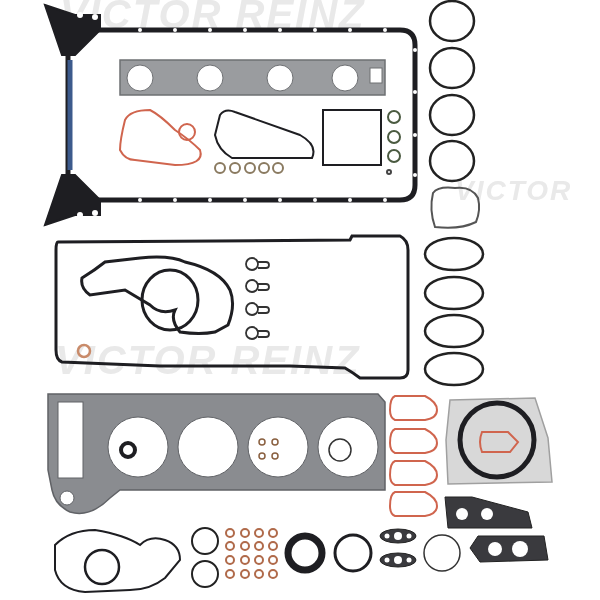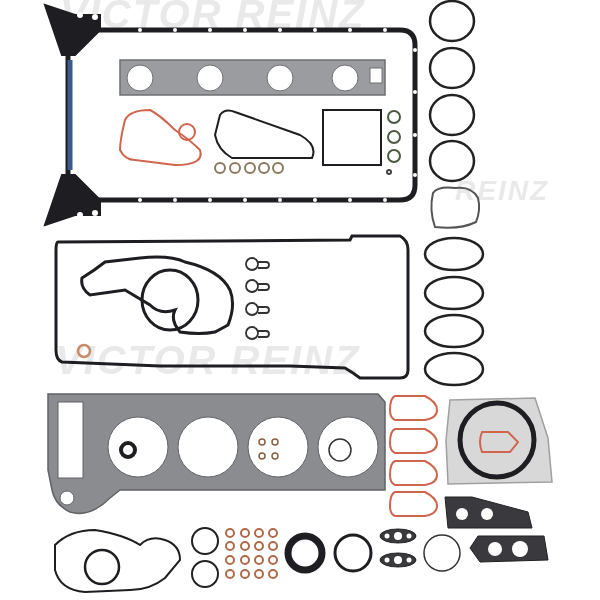--- a/index.html
+++ b/index.html
@@ -10,21 +10,21 @@
   #wm2{left:55px;top:338px;font-size:40px;}
   #wm3{left:455px;top:175px;font-size:28px;}
   svg{position:absolute;left:0;top:0;}
 </style>
 </head>
 <body>
 
 <div class="stage">
   <div class="wm" id="wm1">VICTOR REINZ</div>
   <div class="wm" id="wm2">VICTOR REINZ</div>
-  <div class="wm" id="wm3">REINZ</div>
+  <div class="wm" id="wm3">VICTOR</div>
 
   <svg width="600" height="600" viewBox="0 0 600 600">
 
     <g fill="none" stroke="#1e1e22">
       <path d="M70 30 L400 30 Q415 30 415 45 L415 185 Q415 200 400 200 L70 200 L68 195 L68 35 Z" stroke-width="5"></path>
       <path d="M70 60 L70 170" stroke="#3c5a8c" stroke-width="5"></path>
       <path d="M45 5 L75 15 L100 15 L100 30 L75 55 L62 55 Z" fill="#1e1e22" stroke-width="2"></path>
       <path d="M45 225 L75 215 L100 215 L100 200 L75 175 L62 175 Z" fill="#1e1e22" stroke-width="2"></path>
       <g fill="#ffffff" stroke="none">
         <circle cx="80" cy="15" r="3"></circle>

